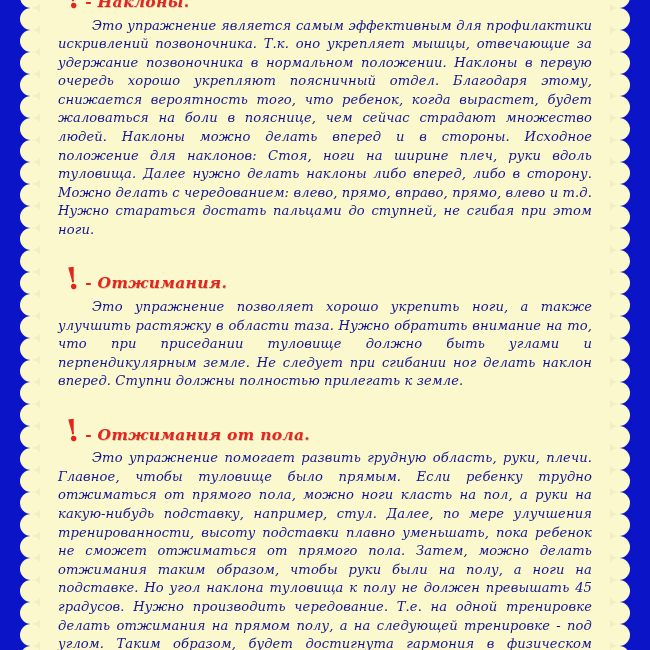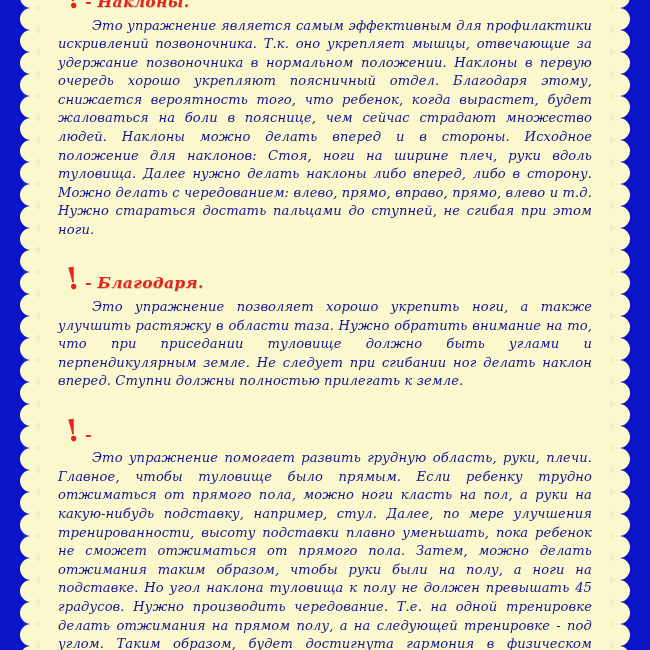--- a/index.html
+++ b/index.html
@@ -200,29 +200,30 @@
       </div>
       <p class="para">Это упражнение является самым эффективным для профилактики искривлений позвоночника. Т.к. оно укрепляет мышцы, отвечающие за удержание позвоночника в нормальном положении. Наклоны в первую очередь хорошо укрепляют поясничный отдел. Благодаря этому, снижается вероятность того, что ребенок, когда вырастет, будет жаловаться на боли в пояснице, чем сейчас страдают множество людей. Наклоны можно делать вперед и в стороны. Исходное положение для наклонов: Стоя, ноги на ширине плеч, руки вдоль туловища. Далее нужно делать наклоны либо вперед, либо в сторону. Можно делать с чередованием: влево, прямо, вправо, прямо, влево и т.д. Нужно стараться достать пальцами до ступней, не сгибая при этом ноги.</p>
     </div>
 
     <div class="gap-lg"></div>
 
     <div class="section">
       <div class="head">
         <span class="excl">!</span>
         <span class="head-dash">-</span>
-        <span class="head-title">Благодаря.</span>
+        <span class="head-title">Отжимания.</span>
       </div>
       <p class="para">Это упражнение позволяет хорошо укрепить ноги, а также улучшить растяжку в области таза. Нужно обратить внимание на то, что при приседании туловище должно быть углами и перпендикулярным земле. Не следует при сгибании ног делать наклон вперед. Ступни должны полностью прилегать к земле.</p>
     </div>
 
     <div class="gap-lg"></div>
 
     <div class="section">
       <div class="head">
         <span class="excl">!</span>
         <span class="head-dash">-</span>
+        <span class="head-title">Отжимания от пола.</span>
       </div>
       <p class="para">Это упражнение помогает развить грудную область, руки, плечи. Главное, чтобы туловище было прямым. Если ребенку трудно отжиматься от прямого пола, можно ноги класть на пол, а руки на какую-нибудь подставку, например, стул. Далее, по мере улучшения тренированности, высоту подставки плавно уменьшать, пока ребенок не сможет отжиматься от прямого пола. Затем, можно делать отжимания таким образом, чтобы руки были на полу, а ноги на подставке. Но угол наклона туловища к полу не должен превышать 45 градусов. Нужно производить чередование. Т.е. на одной тренировке делать отжимания на прямом полу, а на следующей тренировке - под углом. Таким образом, будет достигнута гармония в физическом развитии, т.к. при отжиманиях под различными углами работают различные мышцы. Но в это мы углубляться не будем.</p>
     </div>
 
   </div>
 </div>
 
 </body></html>

